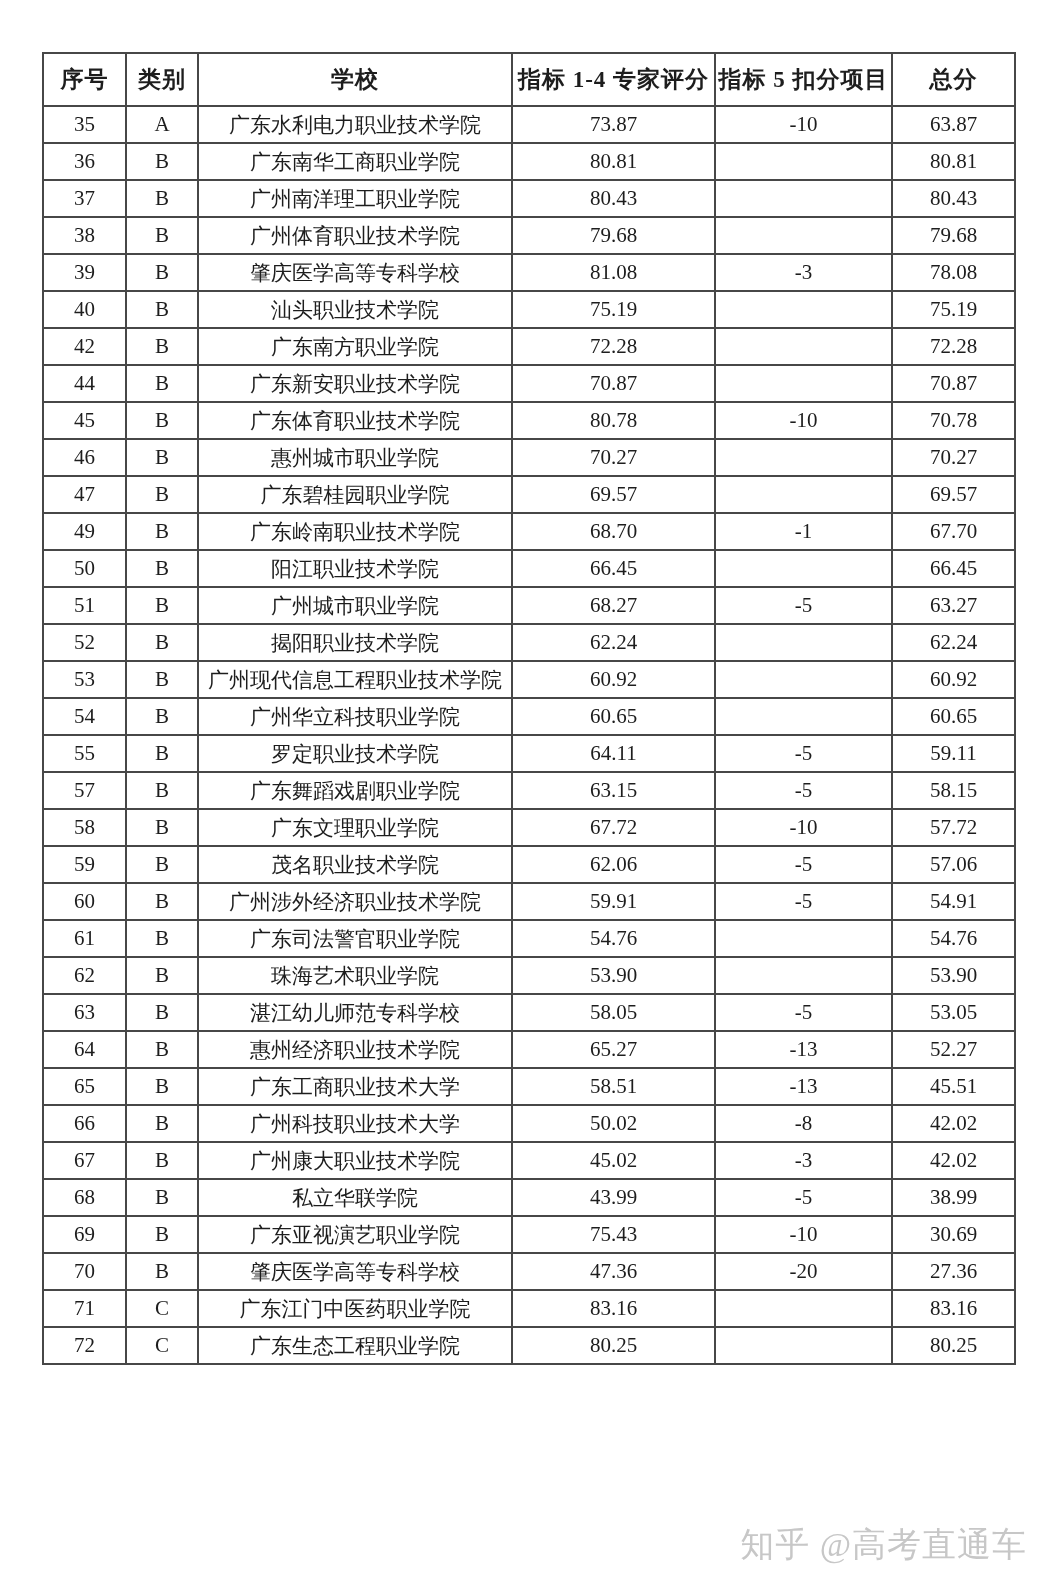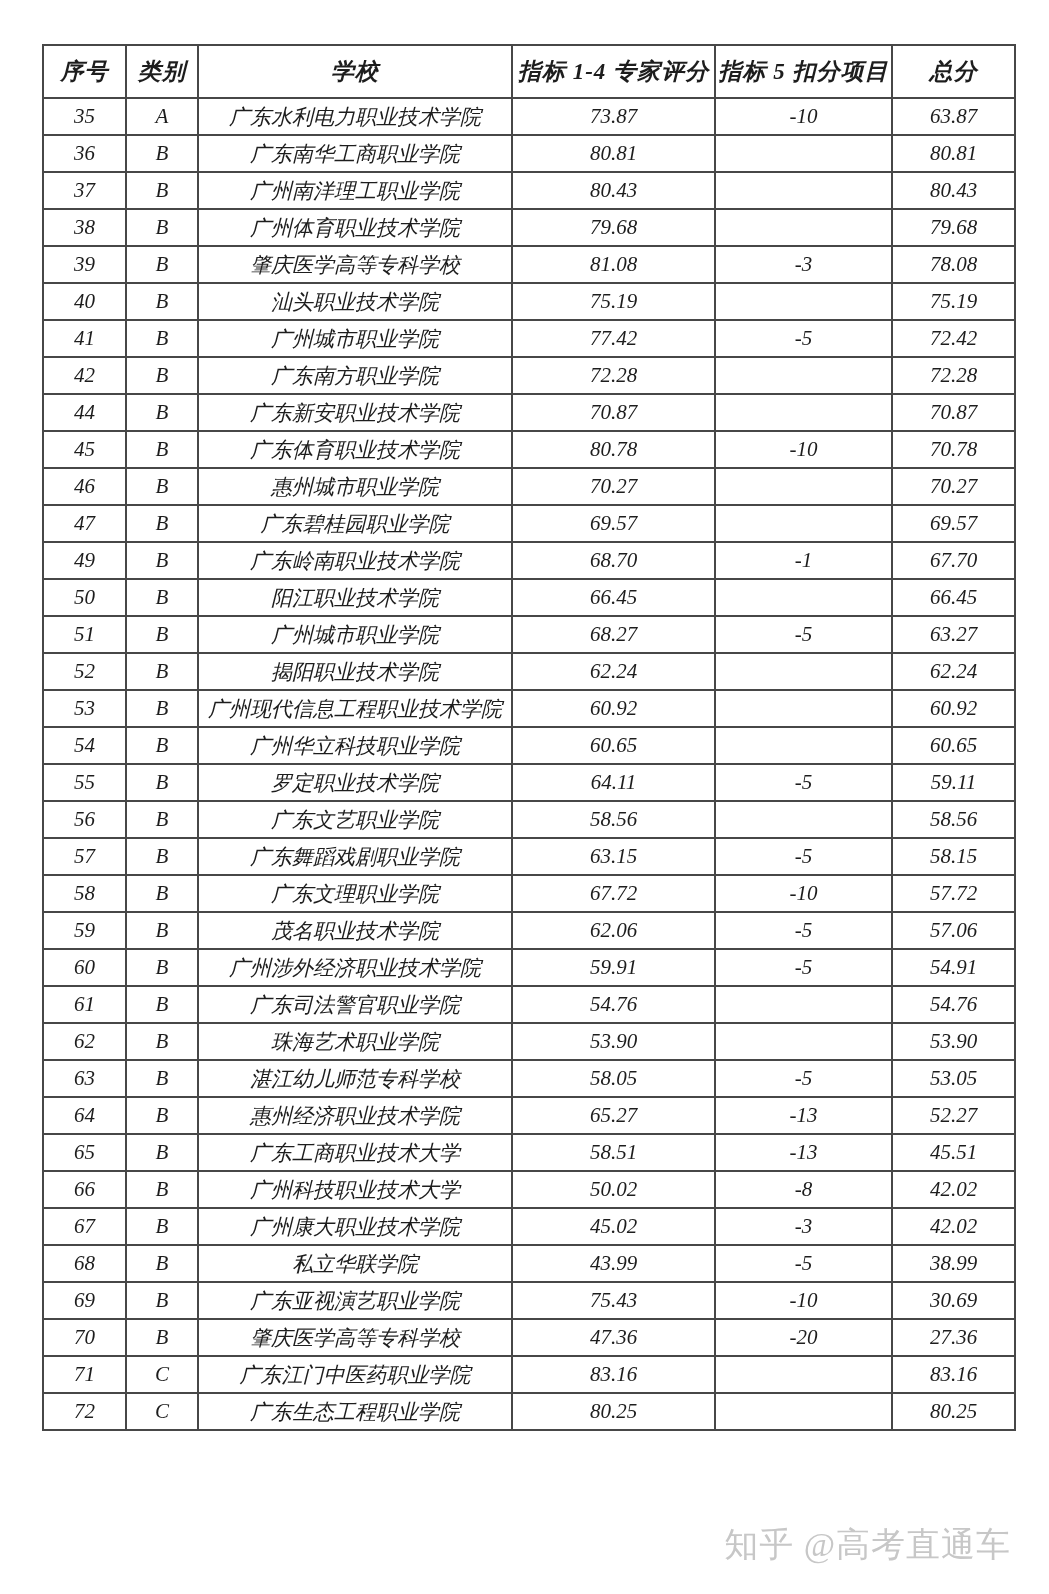--- a/index.html
+++ b/index.html
@@ -10,25 +10,24 @@
     width: 1049px;
     height: 1594px;
     background: #ffffff;
     position: relative;
     font-family: "Liberation Serif", "DejaVu Serif", serif;
     overflow: hidden;
   }
   .ranking-table {
     position: absolute;
     left: 42px;
-    top: 44px;
+    top: 52px;
     width: 972px;
     border-collapse: collapse;
     table-layout: fixed;
-    font-style: italic;
   }
   .ranking-table th,
   .ranking-table td {
     border: 2px solid #474747;
     text-align: center;
     vertical-align: middle;
     color: #1d1d1d;
     padding: 0;
     overflow: hidden;
     white-space: nowrap;
@@ -46,21 +45,21 @@
   }
   .col-index    { width: 83px; }
   .col-category { width: 72px; }
   .col-school   { width: 314px; }
   .col-score    { width: 203px; }
   .col-deduct   { width: 177px; }
   .col-total    { width: 123px; }
   .watermark {
     position: absolute;
     top: 1528px;
-    right: 38px;
+    right: 22px;
     font-size: 34px;
     line-height: 1;
     color: #c7c7c7;
     letter-spacing: 1px;
     font-weight: 500;
   }
 </style>
 </head>
 <body>
 
@@ -126,28 +125,20 @@
       </tr>
       <tr>
         <td>40</td>
         <td>B</td>
         <td>汕头职业技术学院</td>
         <td>75.19</td>
         <td></td>
         <td>75.19</td>
       </tr>
       <tr>
-        <td>41</td>
-        <td>B</td>
-        <td>广州城市职业学院</td>
-        <td>77.42</td>
-        <td>-5</td>
-        <td>72.42</td>
-      </tr>
-      <tr>
         <td>42</td>
         <td>B</td>
         <td>广东南方职业学院</td>
         <td>72.28</td>
         <td></td>
         <td>72.28</td>
       </tr>
       <tr>
         <td>44</td>
         <td>B</td>
@@ -228,28 +219,20 @@
         <td></td>
         <td>60.65</td>
       </tr>
       <tr>
         <td>55</td>
         <td>B</td>
         <td>罗定职业技术学院</td>
         <td>64.11</td>
         <td>-5</td>
         <td>59.11</td>
-      </tr>
-      <tr>
-        <td>56</td>
-        <td>B</td>
-        <td>广东文艺职业学院</td>
-        <td>58.56</td>
-        <td></td>
-        <td>58.56</td>
       </tr>
       <tr>
         <td>57</td>
         <td>B</td>
         <td>广东舞蹈戏剧职业学院</td>
         <td>63.15</td>
         <td>-5</td>
         <td>58.15</td>
       </tr>
       <tr>

